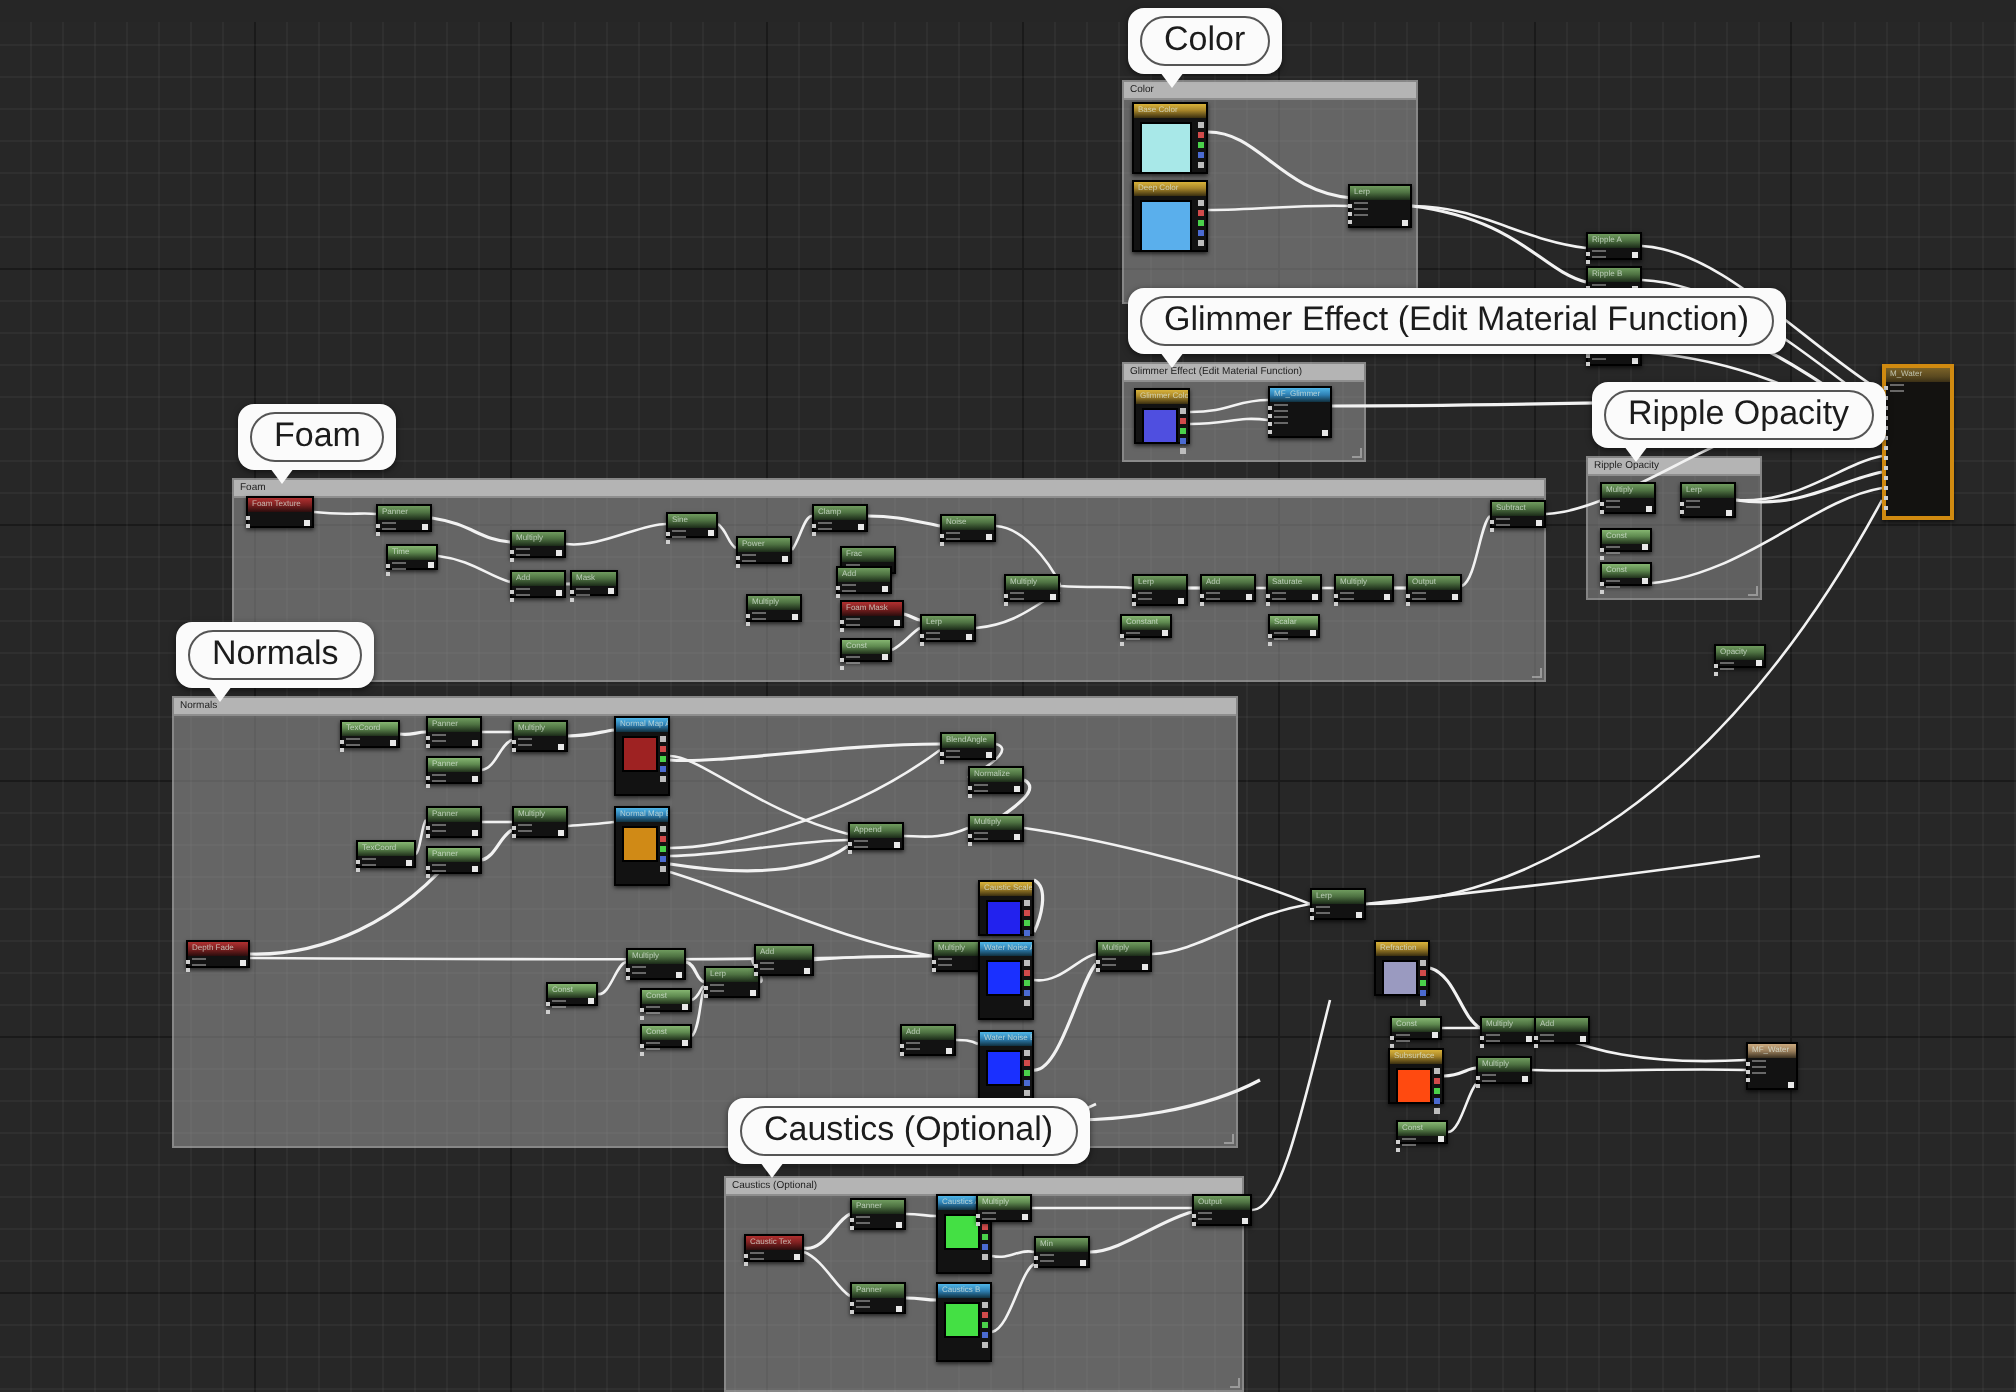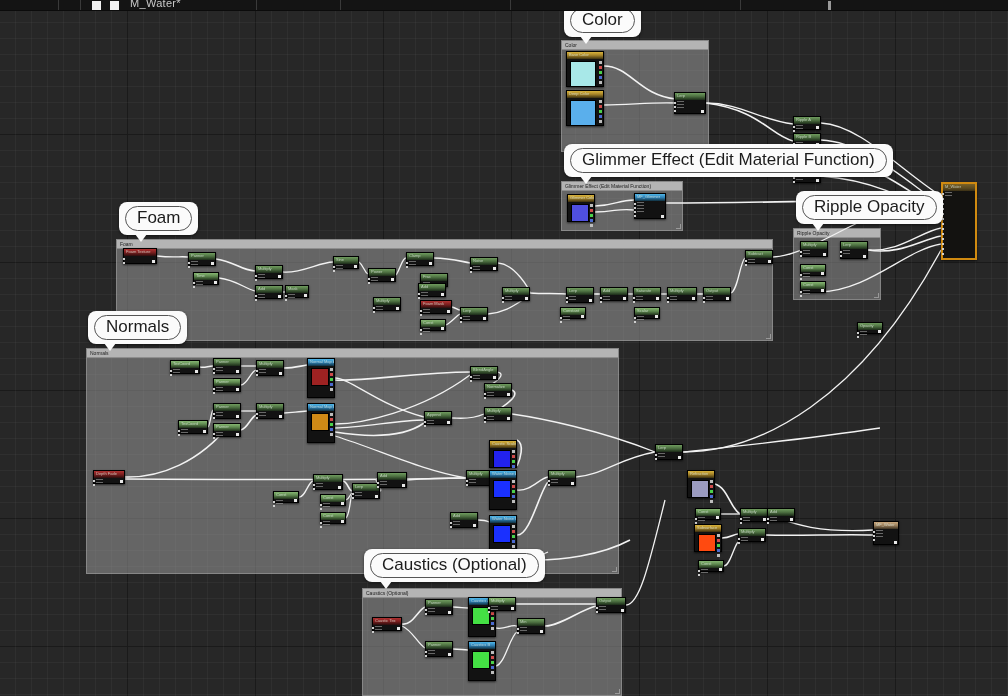--- a/index.html
+++ b/index.html
@@ -170,32 +170,20 @@
     border-left: 6px solid transparent;
     border-right: 6px solid transparent;
     border-top: 8px solid #fbfbfb;
   }
 </style>
 </head>
 <body>
 
 <div id="app">
 
-  <div id="toolbar">
-    <div class="tb-sep" style="left:58px"></div>
-    <div class="tb-sep" style="left:80px"></div>
-    <div class="tb-sq" style="left:92px"></div>
-    <div class="tb-sq" style="left:110px"></div>
-    <div class="tb-label">M_Water*</div>
-    <div class="tb-sep" style="left:256px"></div>
-    <div class="tb-sep" style="left:340px"></div>
-    <div class="tb-sep" style="left:510px"></div>
-    <div class="tb-sep" style="left:740px"></div>
-    <div class="tb-sq" style="left:828px;width:3px;background:#9a9a9a"></div>
-  </div>
 
   <div id="canvas">
     <div id="comments-layer">
         <div class="comment" style="left: 561px; top: 29px; width: 148px; height: 112px;">
           <div class="c-head">Color</div>
           <div class="c-grip"></div>
         </div>
         <div class="comment" style="left: 561px; top: 170px; width: 122px; height: 50px;">
           <div class="c-head">Glimmer Effect (Edit Material Function)</div>
           <div class="c-grip"></div>

